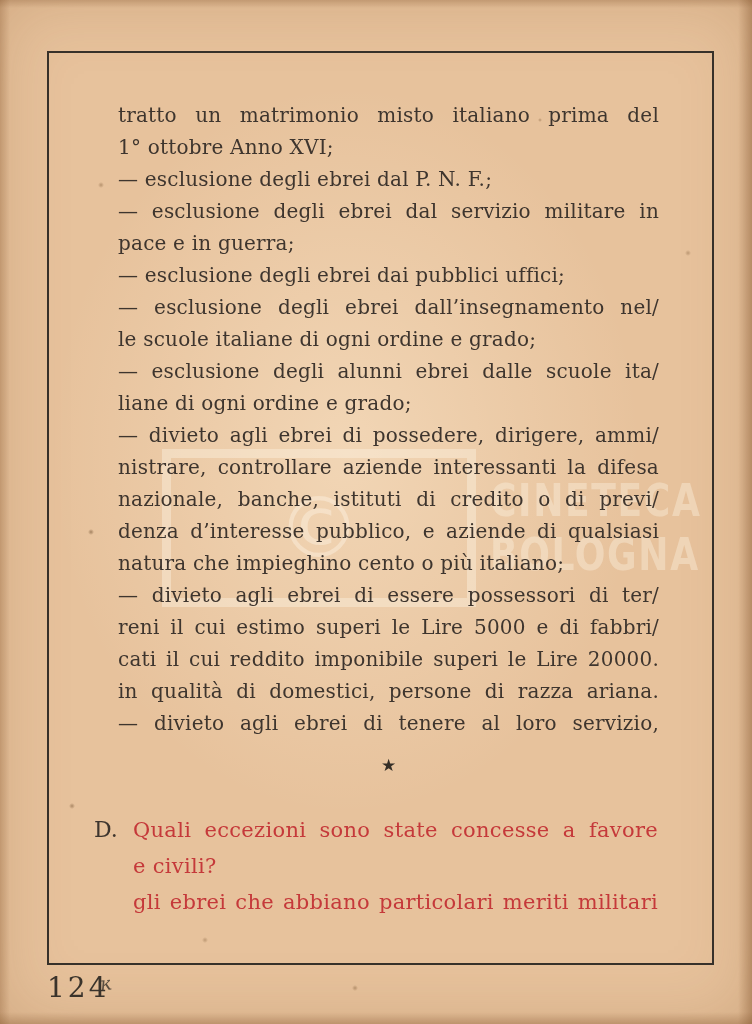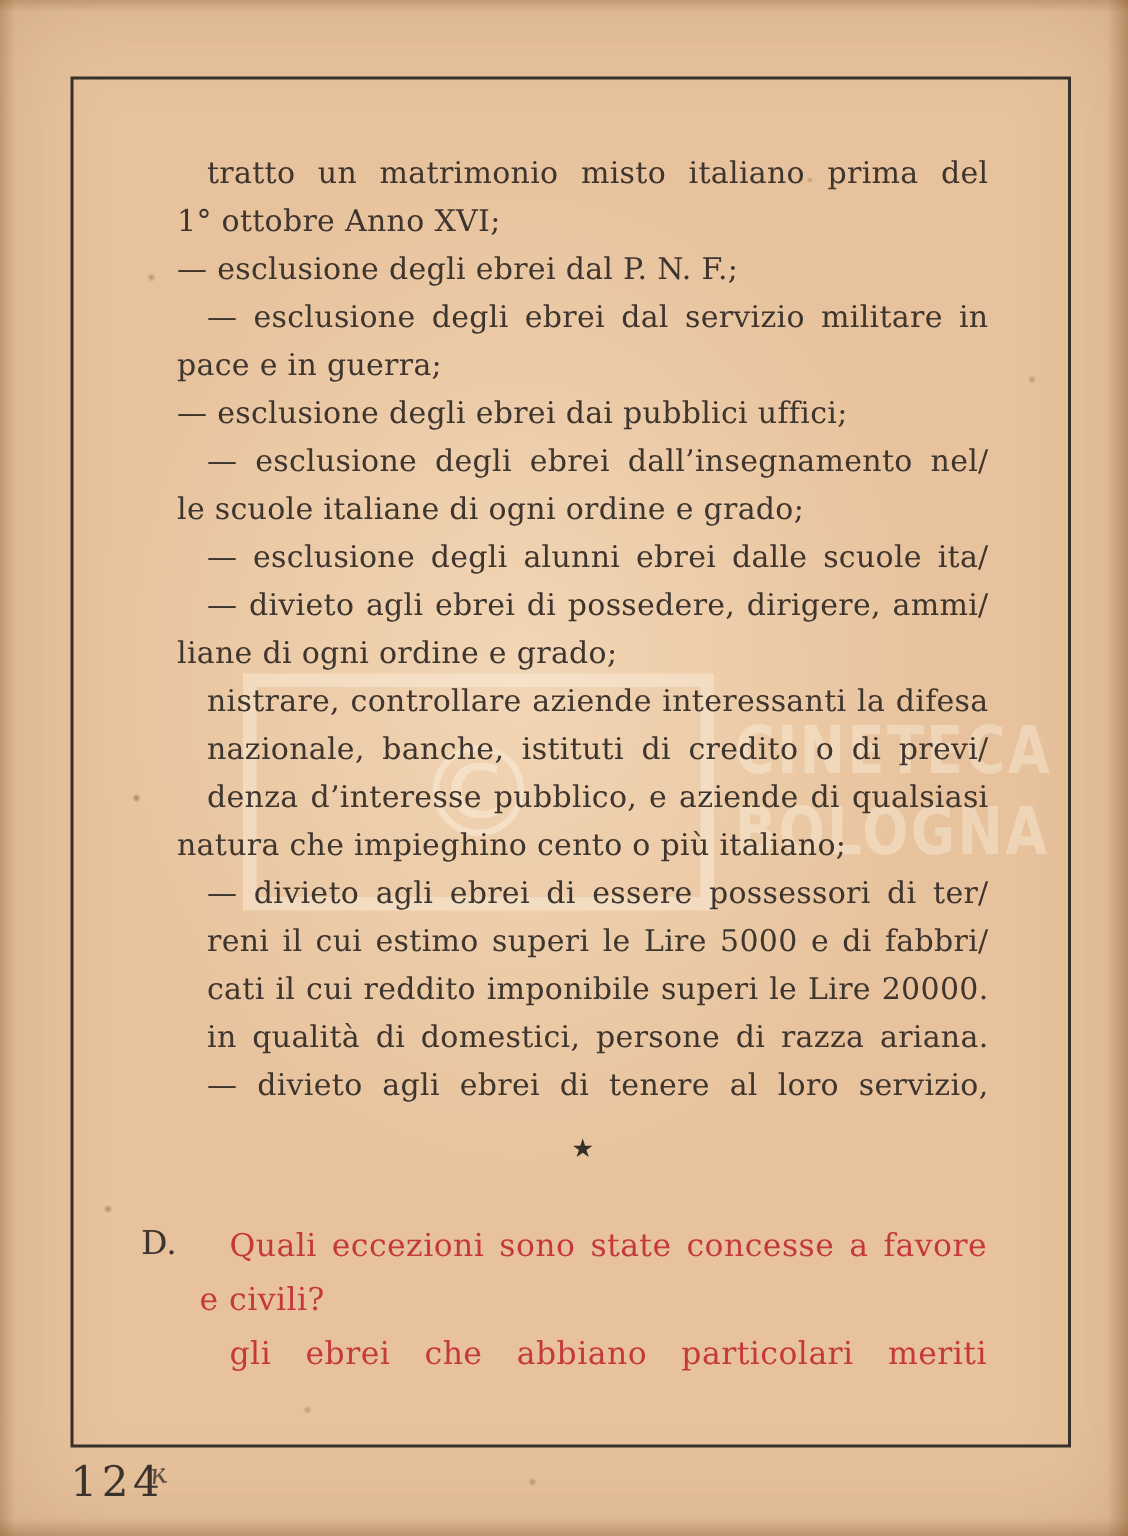--- a/index.html
+++ b/index.html
@@ -59,21 +59,21 @@
   .bodytext{
     position:absolute; left:118px; top:99px; width:541px;
     color:#3e352e;
     font-size:20px;
   }
   .ln{
     height:32px; line-height:32px;
     overflow:hidden;
     letter-spacing:0.2px;
   }
-  .j{ text-align:justify; text-align-last:justify;margin-left:20px; }
+  .j{ text-align:justify; text-align-last:justify; }
   .star{
     position:absolute; left:118px; top:755px; width:541px;
     text-align:center; font-size:17px; color:#352f28;
   }
   
   .q-label{
     position:absolute; left:94px; top:812px;
     height:36px; line-height:36px;
     font-size:22px; color:#3e352e;
   }
@@ -116,22 +116,22 @@
   <div class="bodytext">
     <div class="ln j">tratto un matrimonio misto italiano prima del</div>
     <div class="ln">1° ottobre Anno XVI;</div>
     <div class="ln">— esclusione degli ebrei dal P. N. F.;</div>
     <div class="ln j">— esclusione degli ebrei dal servizio militare in</div>
     <div class="ln">pace e in guerra;</div>
     <div class="ln">— esclusione degli ebrei dai pubblici uffici;</div>
     <div class="ln j">— esclusione degli ebrei dall’insegnamento nel/</div>
     <div class="ln">le scuole italiane di ogni ordine e grado;</div>
     <div class="ln j">— esclusione degli alunni ebrei dalle scuole ita/</div>
+    <div class="ln">liane di ogni ordine e grado;</div>
     <div class="ln j">— divieto agli ebrei di possedere, dirigere, ammi/</div>
-    <div class="ln">liane di ogni ordine e grado;</div>
     <div class="ln j">nistrare, controllare aziende interessanti la difesa</div>
     <div class="ln j">nazionale, banche, istituti di credito o di previ/</div>
     <div class="ln j">denza d’interesse pubblico, e aziende di qualsiasi</div>
     <div class="ln">natura che impieghino cento o più italiano;</div>
     <div class="ln j">— divieto agli ebrei di essere possessori di ter/</div>
     <div class="ln j">reni il cui estimo superi le Lire 5000 e di fabbri/</div>
     <div class="ln j">cati il cui reddito imponibile superi le Lire 20000.</div>
     <div class="ln j">in qualità di domestici, persone di razza ariana.</div>
     <div class="ln j">— divieto agli ebrei di tenere al loro servizio,</div>
   </div>

